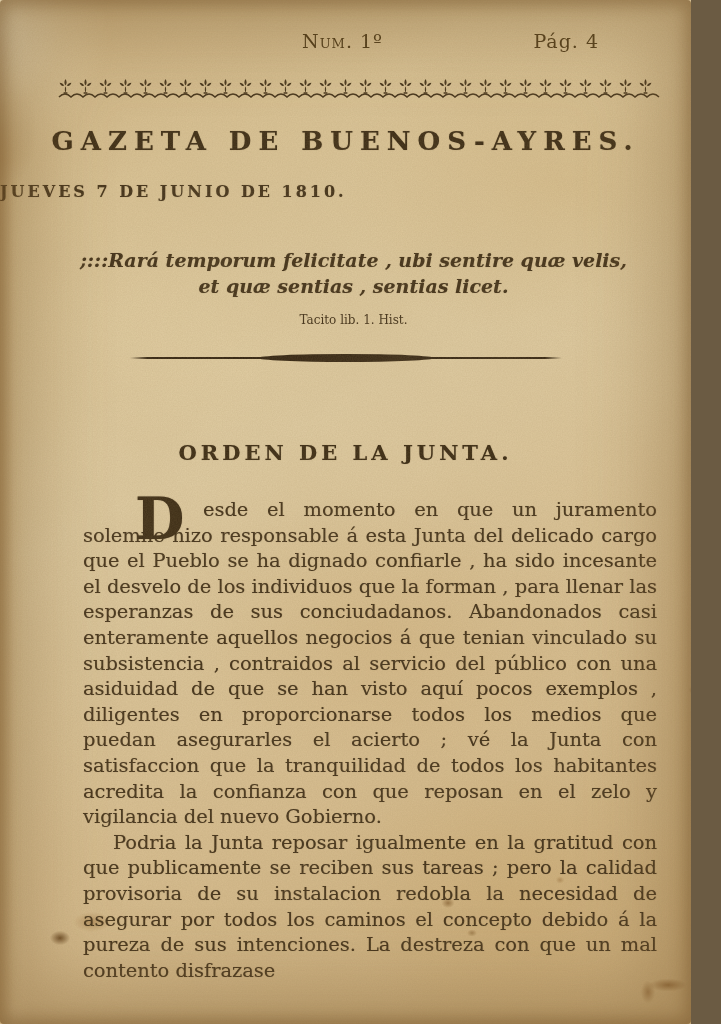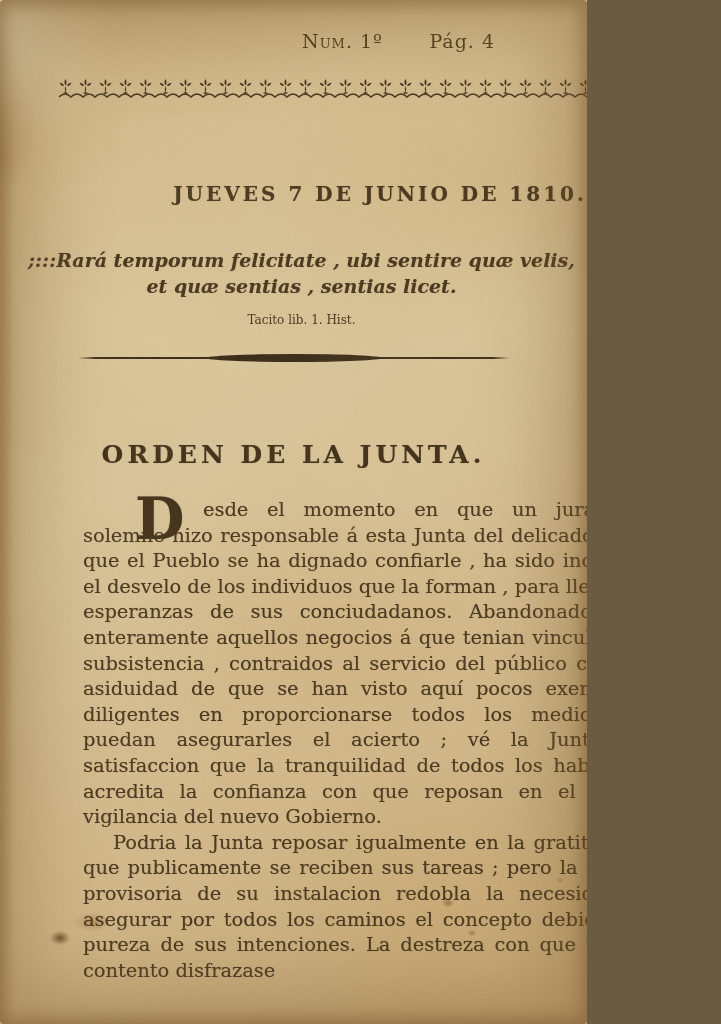--- a/index.html
+++ b/index.html
@@ -1,18 +1,18 @@
 <!DOCTYPE html>
 <html><head>
 <meta charset="utf-8">
 <style>
   html,body{margin:0;padding:0;background:#6b5b43;}
   .paper{
     position:relative;
-    width:587px;height:1024px;
+    width:691px;height:1024px;
     overflow:hidden;
     font-family:"DejaVu Serif", serif;
     color:#3a2a14;
     background-image:
       
       radial-gradient(14px 10px at 60px 938px,  rgba(84,50,14,.85), rgba(84,50,14,0) 72%),
       radial-gradient(26px 14px at 92px 922px,  rgba(146,100,44,.45), rgba(146,100,44,0) 72%),
       radial-gradient(16px 7px  at 700px 690px, rgba(96,58,18,.8),  rgba(96,58,18,0) 72%),
       radial-gradient(9px 12px  at 712px 712px, rgba(96,58,18,.7),  rgba(96,58,18,0) 72%),
       radial-gradient(26px 9px  at 668px 985px, rgba(120,75,28,.7), rgba(120,75,28,0) 72%),
@@ -44,38 +44,38 @@
   .masthead{position:absolute;top:30px;left:0;width:100%;height:28px;
     font-size:19px;letter-spacing:1px;color:#43300f;}
   .issue{position:absolute;left:302px;top:0;font-variant:small-caps;}
   .pageno{position:absolute;right:92px;top:0;}
 
   .fleuron-border{position:absolute;top:76px;left:57px;width:606px;height:30px;}
 
   .title{position:absolute;top:126px;left:0;width:100%;margin:0;text-align:center;
     font-size:26px;font-weight:bold;letter-spacing:7px;color:#33240f;
     text-shadow:0 0 1px rgba(51,36,15,.45);}
-  .dateline{position:absolute;top:182px;left:0;width:100%;margin:0;text-align:right;
-    font-size:20px;font-weight:bold;letter-spacing:3px;color:#3a2a14;
+  .dateline{position:absolute;top:182px;left:0;width:100%;margin:0;text-align:left;
+    font-size:16px;font-weight:bold;letter-spacing:3px;color:#3a2a14;
     text-shadow:0 0 1px rgba(58,42,20,.4);}
 
   .epigraph{position:absolute;top:247px;left:0;width:100%;text-align:center;
     font-size:19px;line-height:26px;color:#3a2a14;padding-left:8px;}
   .epi-line{font-style:italic;font-weight:bold;text-shadow:0 0 1px rgba(58,42,20,.35);}
   .epi-attr{font-style:normal;font-weight:normal;font-size:12px;margin-top:8px;}
 
   .swelled-rule{position:absolute;top:352px;left:50%;transform:translateX(-50%);
     width:432px;height:12px;}
   .rule-line{position:absolute;top:5px;left:0;right:0;height:2px;border-radius:2px;
     background:linear-gradient(90deg, rgba(46,32,15,0) 0%, #2e200f 4%, #2e200f 96%, rgba(46,32,15,0) 100%);}
   .rule-swell{position:absolute;top:2px;left:50%;transform:translateX(-50%);
     width:176px;height:8px;background:#2e200f;border-radius:50% / 50%;}
 
   .section-heading{position:absolute;top:440px;left:0;width:100%;margin:0;text-align:center;
-    font-size:25px;font-weight:bold;letter-spacing:4px;color:#33240f;
+    font-size:21px;font-weight:bold;letter-spacing:4px;color:#33240f;
     text-shadow:0 0 1px rgba(51,36,15,.4);}
 
   .body-text{position:absolute;top:497px;left:83px;width:574px;
     font-size:19.4px;line-height:25.6px;text-align:justify;color:#3b2b15;
     text-shadow:0.2px 0.2px 0.8px rgba(59,43,21,.45);}
   .para{margin:0;}
   .para.first{position:relative;text-indent:120px;}
   .dropcap{position:absolute;left:52px;top:-7px;font-size:57px;line-height:1;
     font-weight:bold;letter-spacing:0;text-indent:0;color:#33240f;
     text-shadow:0 0 1px rgba(51,36,15,.5);}
@@ -129,20 +129,21 @@
           <use href="#fl" x="502" y="3"></use>
           <use href="#fl" x="522" y="3"></use>
           <use href="#fl" x="542" y="3"></use>
           <use href="#fl" x="562" y="3"></use>
           <use href="#fl" x="582" y="3"></use>
         </g>
       <path id="wave" fill="none" stroke="#3a2a14" stroke-width="1.6" d="M2 21 q6 -6 12 0 q6 -6 12 0 q6 -6 12 0 q6 -6 12 0 q6 -6 12 0 q6 -6 12 0 q6 -6 12 0 q6 -6 12 0 q6 -6 12 0 q6 -6 12 0 q6 -6 12 0 q6 -6 12 0 q6 -6 12 0 q6 -6 12 0 q6 -6 12 0 q6 -6 12 0 q6 -6 12 0 q6 -6 12 0 q6 -6 12 0 q6 -6 12 0 q6 -6 12 0 q6 -6 12 0 q6 -6 12 0 q6 -6 12 0 q6 -6 12 0 q6 -6 12 0 q6 -6 12 0 q6 -6 12 0 q6 -6 12 0 q6 -6 12 0 q6 -6 12 0 q6 -6 12 0 q6 -6 12 0 q6 -6 12 0 q6 -6 12 0 q6 -6 12 0 q6 -6 12 0 q6 -6 12 0 q6 -6 12 0 q6 -6 12 0 q6 -6 12 0 q6 -6 12 0 q6 -6 12 0 q6 -6 12 0 q6 -6 12 0 q6 -6 12 0 q6 -6 12 0 q6 -6 12 0 q6 -6 12 0 q6 -6 12 0"></path>
     </svg>
   </div>
 
+  <h1 class="title">GAZETA DE BUENOS-AYRES.</h1>
   <h2 class="dateline">JUEVES 7 DE JUNIO DE 1810.</h2>
 
   <div class="epigraph">
     <div class="epi-line">;:::Rará temporum felicitate , ubi sentire quæ velis,</div>
     <div class="epi-line">et quæ sentias , sentias licet.</div>
     <div class="epi-attr">Tacito lib. 1. Hist.</div>
   </div>
 
   <div class="swelled-rule">
     <div class="rule-line"></div>

